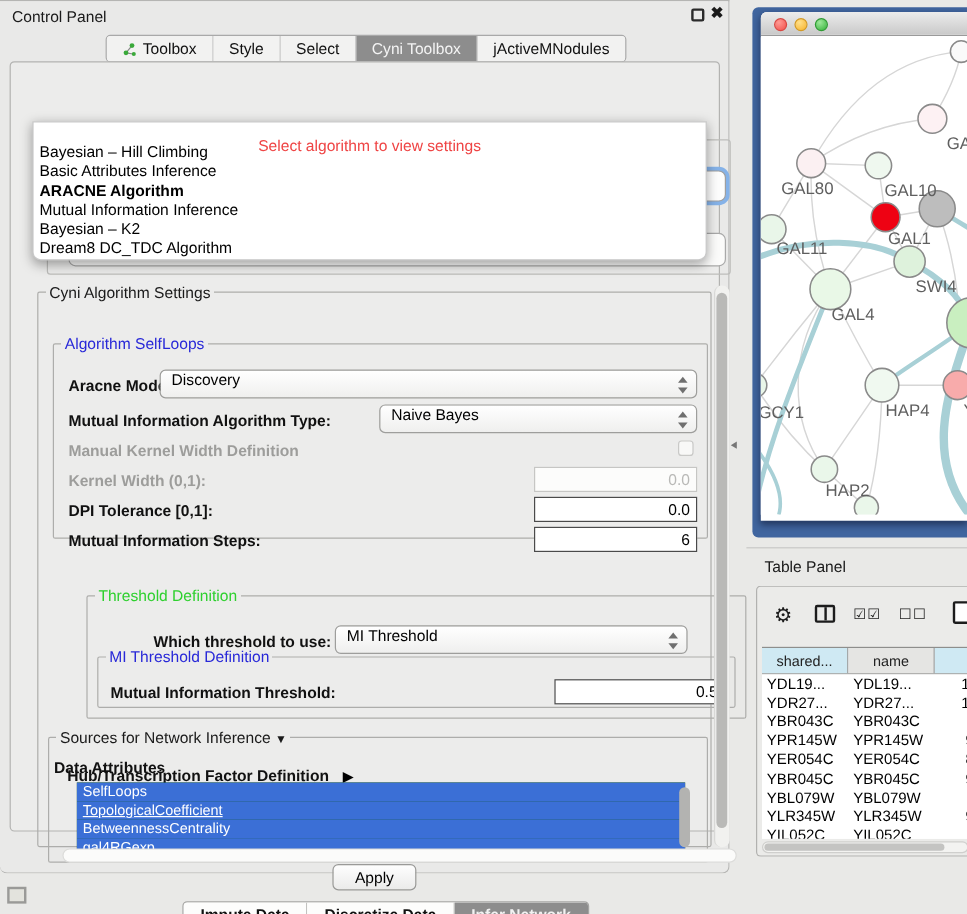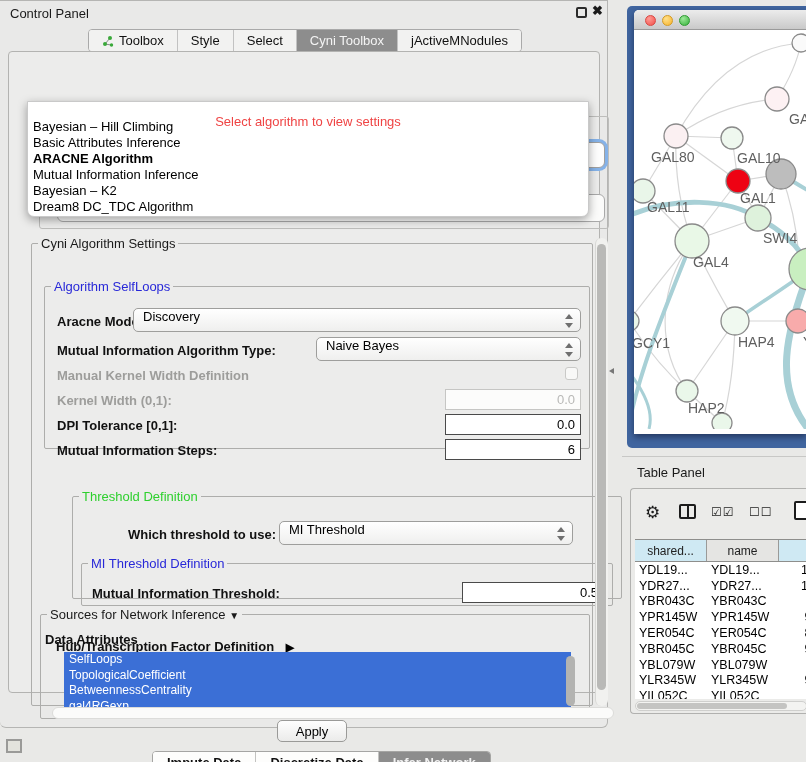--- a/index.html
+++ b/index.html
@@ -42,21 +42,21 @@
   #algo-popup .it { font-size:13px; color:#000000; padding-left:5px; height:16px; line-height:16px; white-space:nowrap; }
   #algo-popup .it.bold { font-weight:700; }
 
   
   fieldset { border:1px solid #adadab; border-radius:2px; position:absolute; }
   legend { font-size:13px; padding:0 3px; margin-left:6px; color:#1a1a1a; white-space:nowrap; }
   legend.blue { color:#2828d8; } legend.green { color:#2ed02e; }
   #grp-cyni  { left:22px; top:184px; width:562px; height:470px; }
   #grp-algo  { left:12px; top:28px;  width:546px; height:170px; }
   #grp-thr   { left:8px;  top:238px; width:550px; height:110px;margin-left:32px; }
-  #grp-mithr { left:8px;  top:52px;  width:532px; height:50px; }
+  #grp-mithr { left:8px;  top:36px;  width:532px; height:50px; }
   #grp-src   { left:8px;  top:356px; width:550px; height:112px; }
 
   .lbl  { position:absolute; font-size:13px; font-weight:700; color:#111; white-space:nowrap; }
   .lblg { position:absolute; font-size:13px; font-weight:700; color:#9d9d9b; white-space:nowrap; }
 
   .combo { position:absolute; height:24px; border:1px solid #9e9e9c; border-radius:5px;
            background:linear-gradient(#ffffff,#efefee); font-size:13px; color:#000;
            display:flex; padding-left:9px; }
   .stepper { position:absolute; right:7px; top:4px; width:9px; height:16px; }
   .stepper::before, .stepper::after { content:""; position:absolute; left:1px; border-left:4px solid transparent; border-right:4px solid transparent; }
@@ -235,21 +235,21 @@
         </fieldset>
 
         <fieldset id="grp-src">
           <legend>
             <span>Sources for Network Inference</span>
             <span style="font-size:10px;">▼</span>
           </legend>
           <div class="lbl" style="left:4px; top:10px;">Data Attributes</div>
           <div id="attr-list">
               <div class="li" style="background: rgb(59, 111, 214);">SelfLoops</div>
-              <div class="li" style="background: rgb(59, 111, 214);">TopologicalCoefficient</div>
+              <div class="li" style="background: rgb(59, 111, 214); text-decoration: underline;">TopologicalCoefficient</div>
               <div class="li" style="background: rgb(59, 111, 214);">BetweennessCentrality</div>
               <div class="li" style="background: rgb(59, 111, 214);">gal4RGexp</div>
             </div>
           <div id="attr-scroll"></div>
         </fieldset>
 
         <div id="hscroll"></div>
       </fieldset>
 
       <div id="vsb-track" class="abs"></div>

